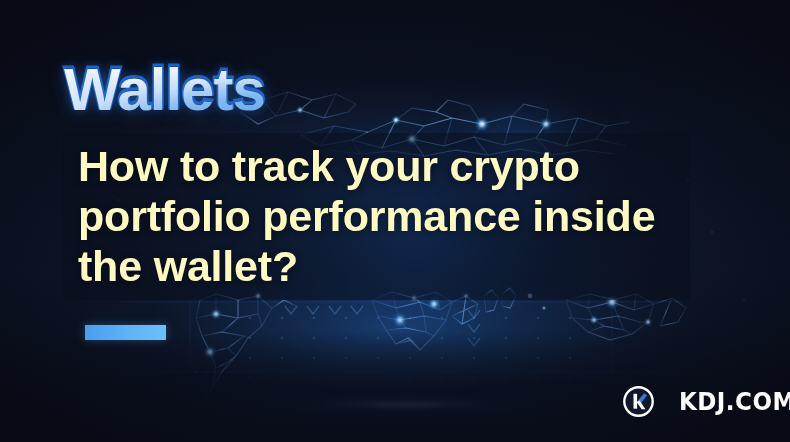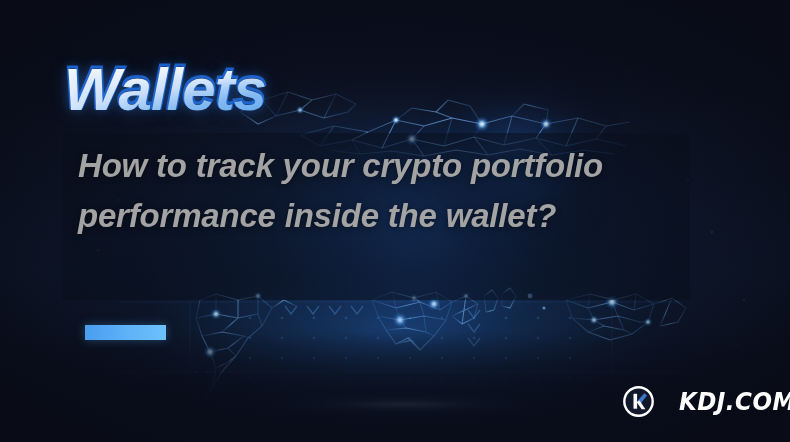--- a/index.html
+++ b/index.html
@@ -110,21 +110,20 @@
     top: 133px;
     width: 628px;
     height: 167px;
     background: rgba(10,15,28,0.55);
   }
 
   
   .content {
     position: absolute;
     inset: 0;
-    font-style: italic;
   }
 
   .kicker {
     position: absolute;
     left: 64px;
     top: 60px;
     font-size: 60px;
     font-weight: bold;
     line-height: 1;
     letter-spacing: -1px;
@@ -146,24 +145,24 @@
     color: transparent;
     -webkit-text-stroke: 3px #1a5fc8;
     text-shadow: 0 0 10px rgba(26,95,200,0.6);
   }
 
   .headline {
     position: absolute;
     left: 78px;
     top: 141px;
     width: 612px;
-    font-size: 33px;
+    font-size: 43px;
     font-weight: bold;
     line-height: 50px;
-    color: #a3a3a3;
+    color: #fef9c3;
     letter-spacing: -0.2px;
     text-shadow: 0 1px 6px rgba(0,0,0,0.45);
   }
 
   .accent-bar {
     position: absolute;
     left: 85px;
     top: 325px;
     width: 81px;
     height: 15px;

